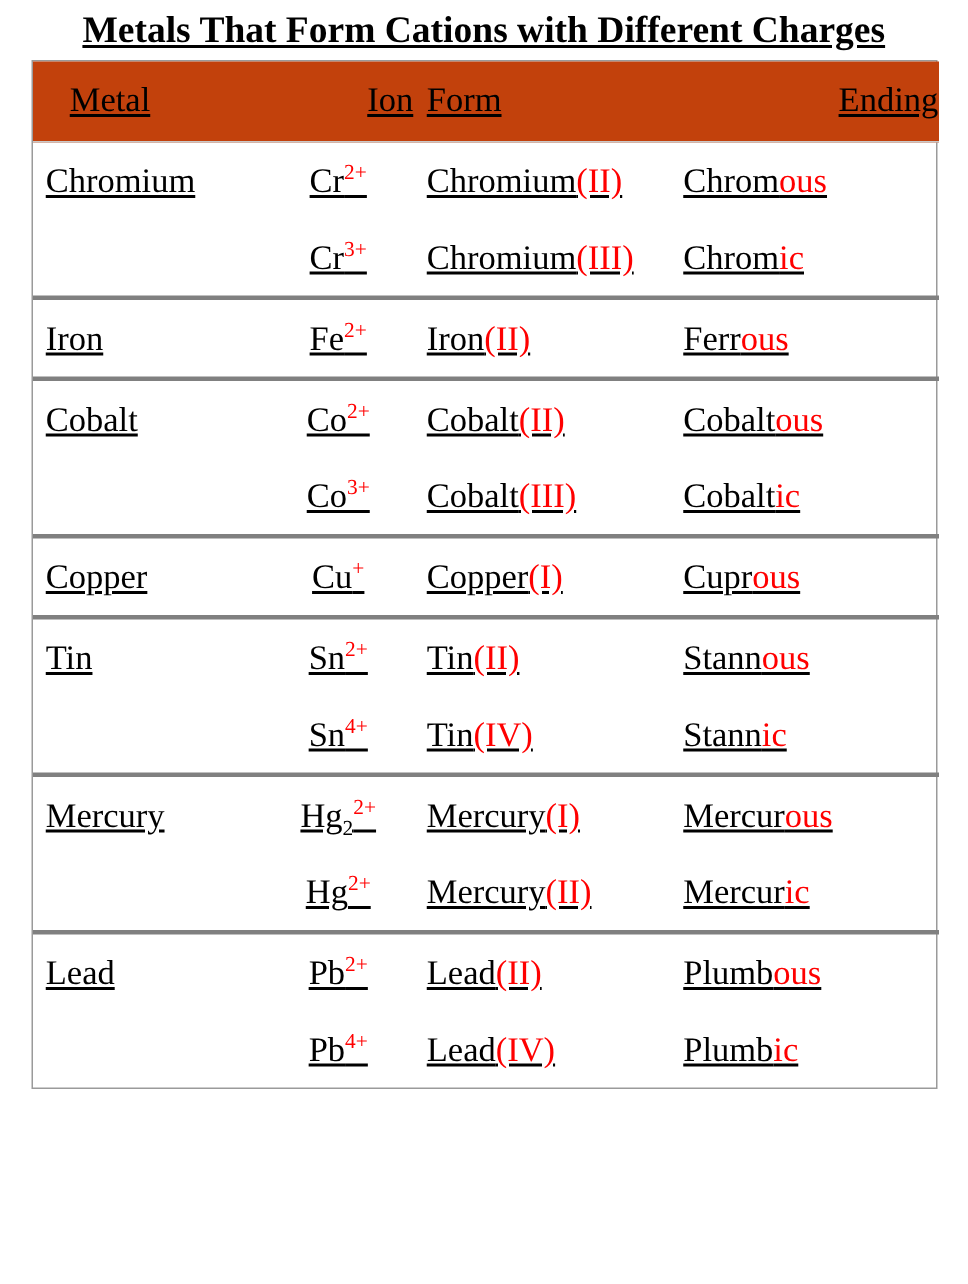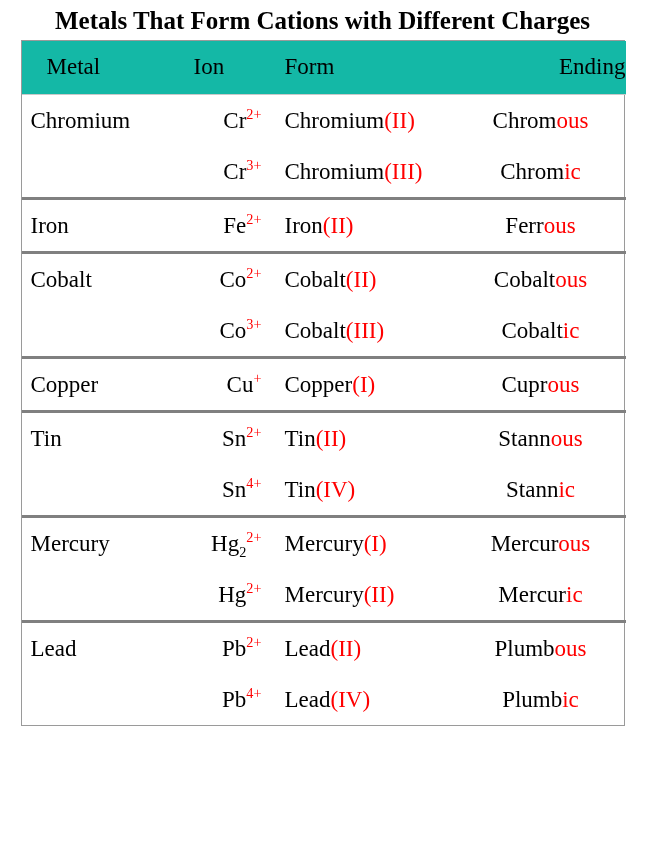--- a/index.html
+++ b/index.html
@@ -13,20 +13,21 @@
     font-family: "Liberation Serif", "DejaVu Serif", serif;
     color: #000000;
     overflow: hidden;
   }
 
   .page {
     position: relative;
     width: 645px;
     height: 744px;
     box-sizing: border-box;
+    text-decoration: underline;
   }
 
   .page-title {
     text-align: center;
     font-family: "Liberation Serif", "DejaVu Serif", serif;
     font-weight: bold;
     font-size: 25px;
     line-height: 30px;
     color: #000000;
     padding: 6px 0 4px 0;
@@ -47,54 +48,54 @@
     border-collapse: collapse;
     table-layout: fixed;
   }
 
   table.cation-table col.c-metal  { width: 168px; }
   table.cation-table col.c-ion    { width: 86px;  }
   table.cation-table col.c-name   { width: 180px; }
   table.cation-table col.c-ending { width: 170px; }
 
   thead tr.header-row {
-    background: #14b8a6;
+    background: #c2410c;
   }
 
   thead th {
     font-weight: normal;
     font-size: 23px;
     line-height: 26px;
     color: #000000;
     text-align: left;
     padding: 13px 0 14px 0;
     border: none;
     vertical-align: middle;
   }
 
   th.th-metal  { padding-left: 25px; }
-  th.th-ion    { padding-left: 4px;  }
+  th.th-ion    { padding-left: 4px; text-align: right;  }
   th.th-name   { padding-left: 9px;  }
   th.th-ending { text-align: right; padding-left: 0; }
 
   tbody td {
     font-size: 23px;
     line-height: 27px;
     color: #000000;
     vertical-align: middle;
     border: none;
     padding: 0;
     height: 51px;
     margin-top: 16px;
   }
 
   td.td-metal  { padding-left: 9px; text-align: left; }
-  td.td-ion    { text-align: right; padding-right: 14px; }
+  td.td-ion    { text-align: center; padding-right: 14px; }
   td.td-name   { text-align: left; padding-left: 9px; }
-  td.td-ending { text-align: center; }
+  td.td-ending { }
 
   
   tr.group-start > td {
     border-top: 3px solid #808080;
   }
   
   tr.first-group > td {
     border-top: 1px solid #c9c9c9;
   }
 

